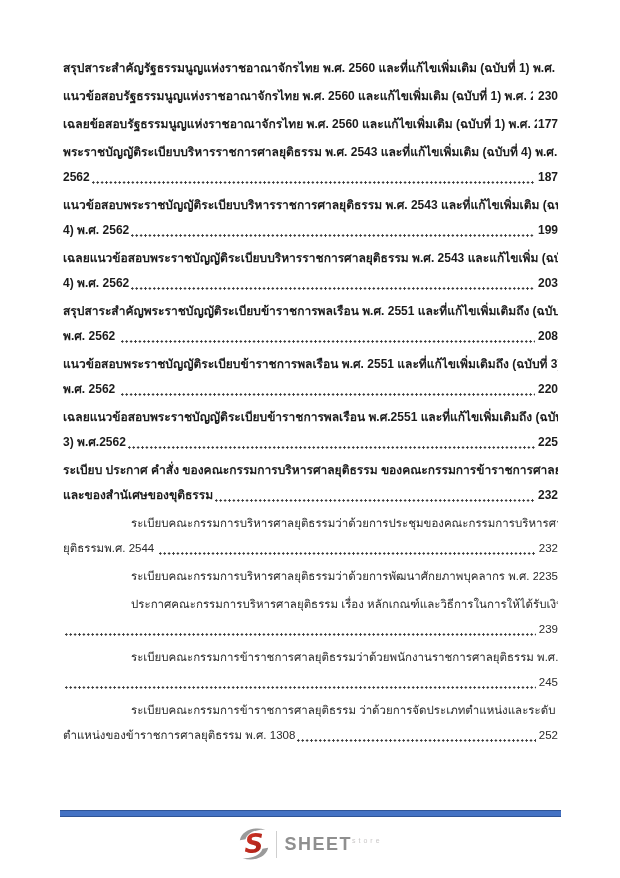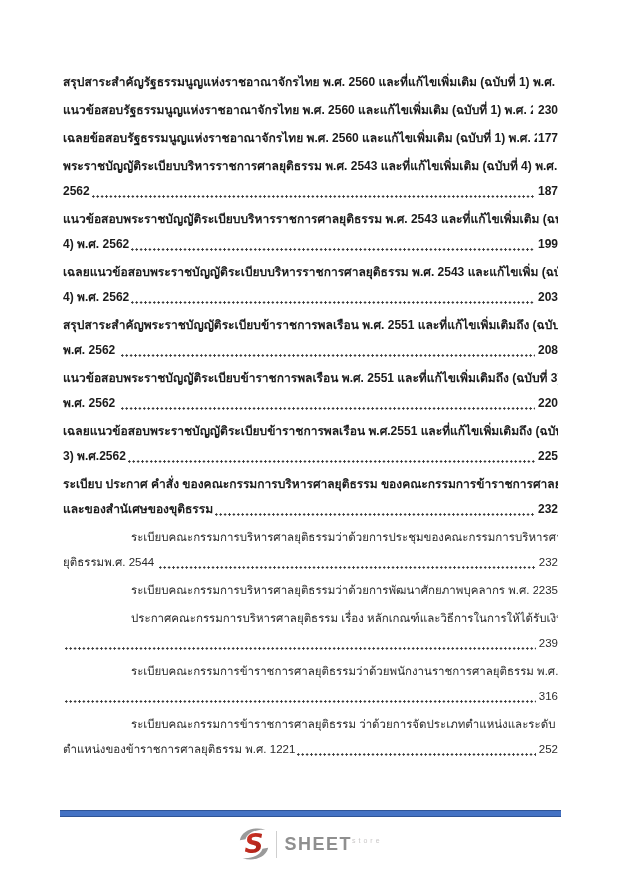--- a/index.html
+++ b/index.html
@@ -1,18 +1,18 @@
 <!DOCTYPE html>
 <html><head>
 <meta charset="utf-8">
 <style>
   html,body{margin:0;padding:0;background:#ffffff;width:620px;height:878px;overflow:hidden;}
   .page{position:relative;width:620px;height:878px;background:#ffffff;
         font-family:"Liberation Sans","DejaVu Sans",sans-serif;color:#1c1c1c;}
-  .content{position:absolute;left:63px;right:62px;top:70px;}
+  .content{position:absolute;left:63px;right:62px;top:56px;}
   .entry{margin-bottom:3px;}
   .entry.main{font-weight:700;color:#1b1b1b;font-size:12px;}
   .entry.sub{font-weight:400;color:#2a2a2a;font-size:11.5px;}
   .line{height:25px;line-height:25px;white-space:nowrap;overflow:hidden;}
   .line.last{display:flex;align-items:baseline;}
   .entry.sub .line.full{padding-left:68px;}
   .line.last.indent{padding-left:68px;}
   .tail{white-space:pre;flex:0 1 auto;min-width:0;overflow:hidden;}
   .pg{flex:0 0 auto;}
   .leader{position:relative;align-self:stretch;}
@@ -144,28 +144,28 @@
         <span class="leader dots"></span>
         <span class="pg">239</span>
       </div>
     </div>
 
     <div class="entry sub">
       <div class="line full">ระเบียบคณะกรรมการข้าราชการศาลยุติธรรมว่าด้วยพนักงานราชการศาลยุติธรรม พ.ศ. 2550</div>
       <div class="line last">
         <span class="tail"></span>
         <span class="leader dots"></span>
-        <span class="pg">316</span>
+        <span class="pg">245</span>
       </div>
     </div>
 
     <div class="entry sub">
       <div class="line full">ระเบียบคณะกรรมการข้าราชการศาลยุติธรรม ว่าด้วยการจัดประเภทตำแหน่งและระดับ</div>
       <div class="line last">
-        <span class="tail">ตำแหน่งของข้าราชการศาลยุติธรรม พ.ศ. 1221</span>
+        <span class="tail">ตำแหน่งของข้าราชการศาลยุติธรรม พ.ศ. 1308</span>
         <span class="leader dots"></span>
         <span class="pg">252</span>
       </div>
     </div>
 
   </div>
 
   <div class="footer-rule"></div>
 
   <div class="footer-logo">

